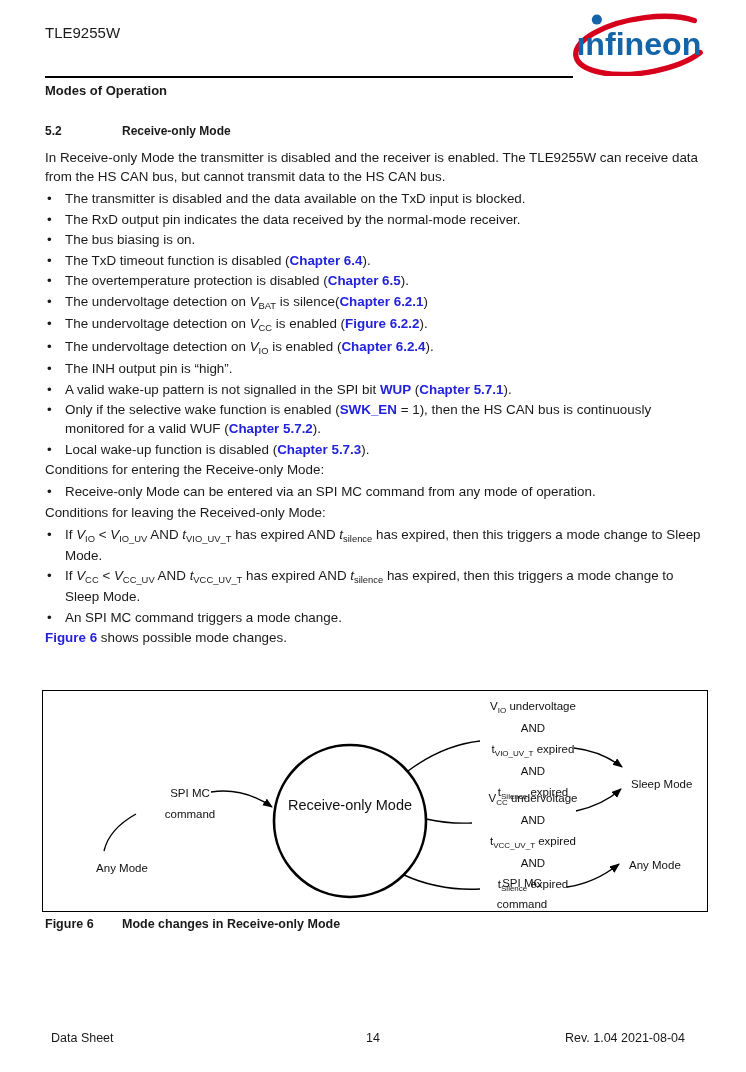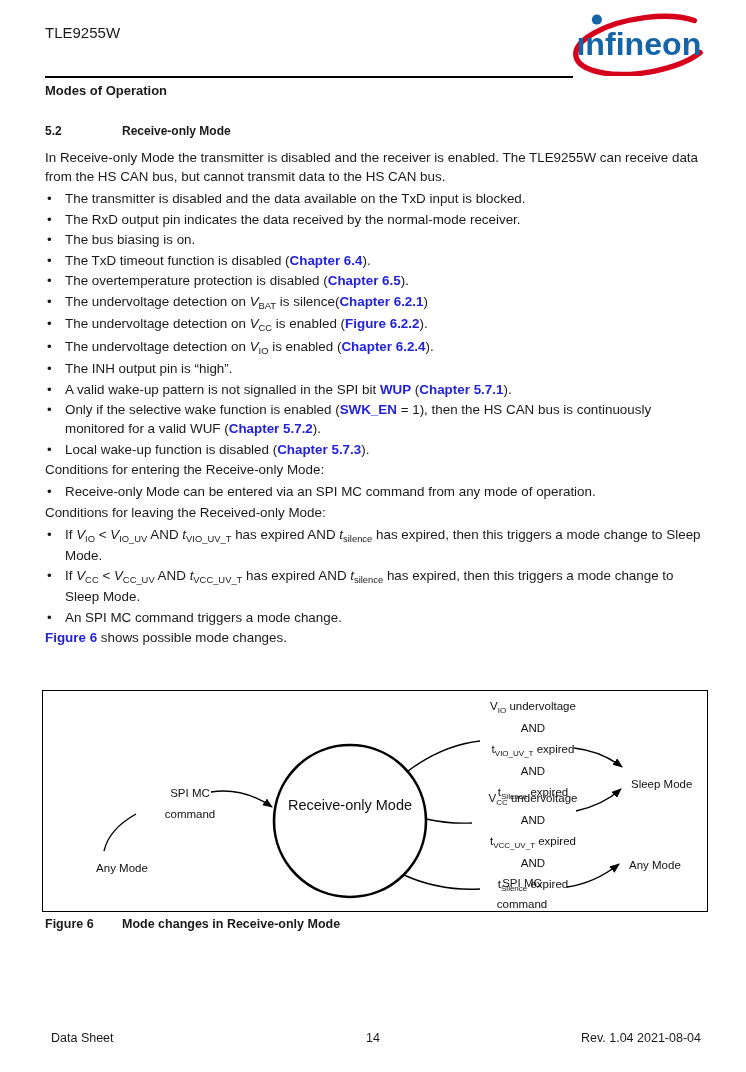--- a/index.html
+++ b/index.html
@@ -34,21 +34,21 @@
   .state-circle{stroke:#000;fill:none;stroke-width:2.6px;}
   .fig-label{position:absolute;font-size:11.5px;line-height:21px;text-align:center;color:#101010;}
   .fig-label .sub{font-size:8px;top:2.5px;}
   .circle-text{position:absolute;left:231px;top:106px;width:152px;text-align:center;font-size:14.5px;color:#101010;}
   .fig-caption{position:absolute;left:45px;top:917px;display:flex;font-size:12.5px;font-weight:bold;}
   .fig-caption .num{width:77px;flex:none;}
   
   .footer{position:absolute;left:45px;top:1031px;width:656px;font-size:12.5px;}
   .footer .f-left{position:absolute;left:6px;top:0;}
   .footer .f-center{position:absolute;left:0;right:0;text-align:center;top:0;}
-  .footer .f-right{position:absolute;right:0;top:0;}
+  .footer .f-right{position:absolute;right:16px;top:0;}
 </style>
 </head>
 <body>
 
 <div class="part-number">TLE9255W</div>
 <svg class="logo" viewBox="0 0 160 70">
   <path class="logo-swoosh" d="M 146 14 A 70 28 -9 1 0 152 47" stroke-width="5.5" stroke-linecap="round"></path>
   <circle class="logo-dot" cx="46" cy="13" r="5.2"></circle>
   <text class="logo-text" x="25" y="49" font-size="33">ınfineon</text>
 </svg>

